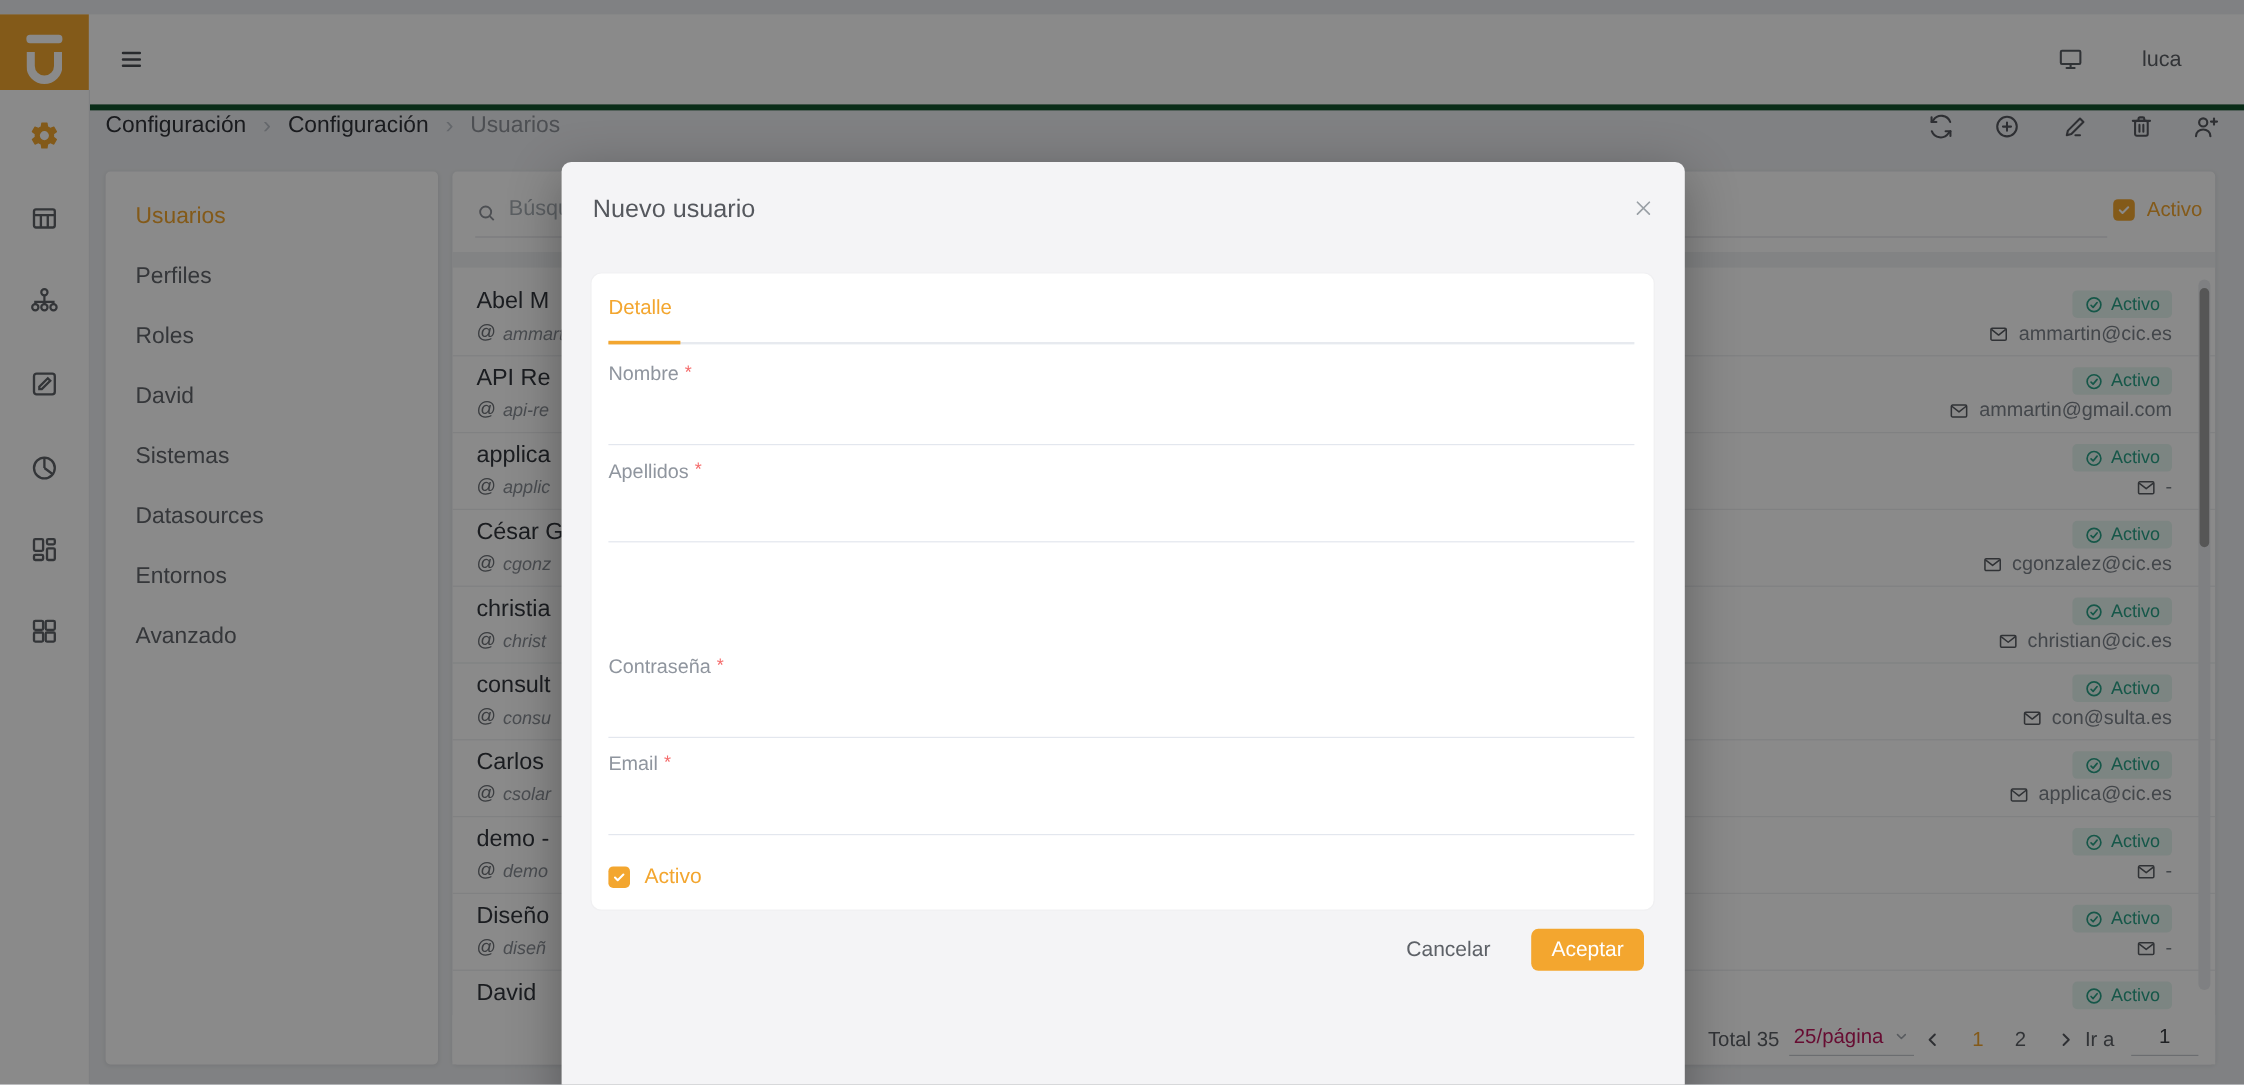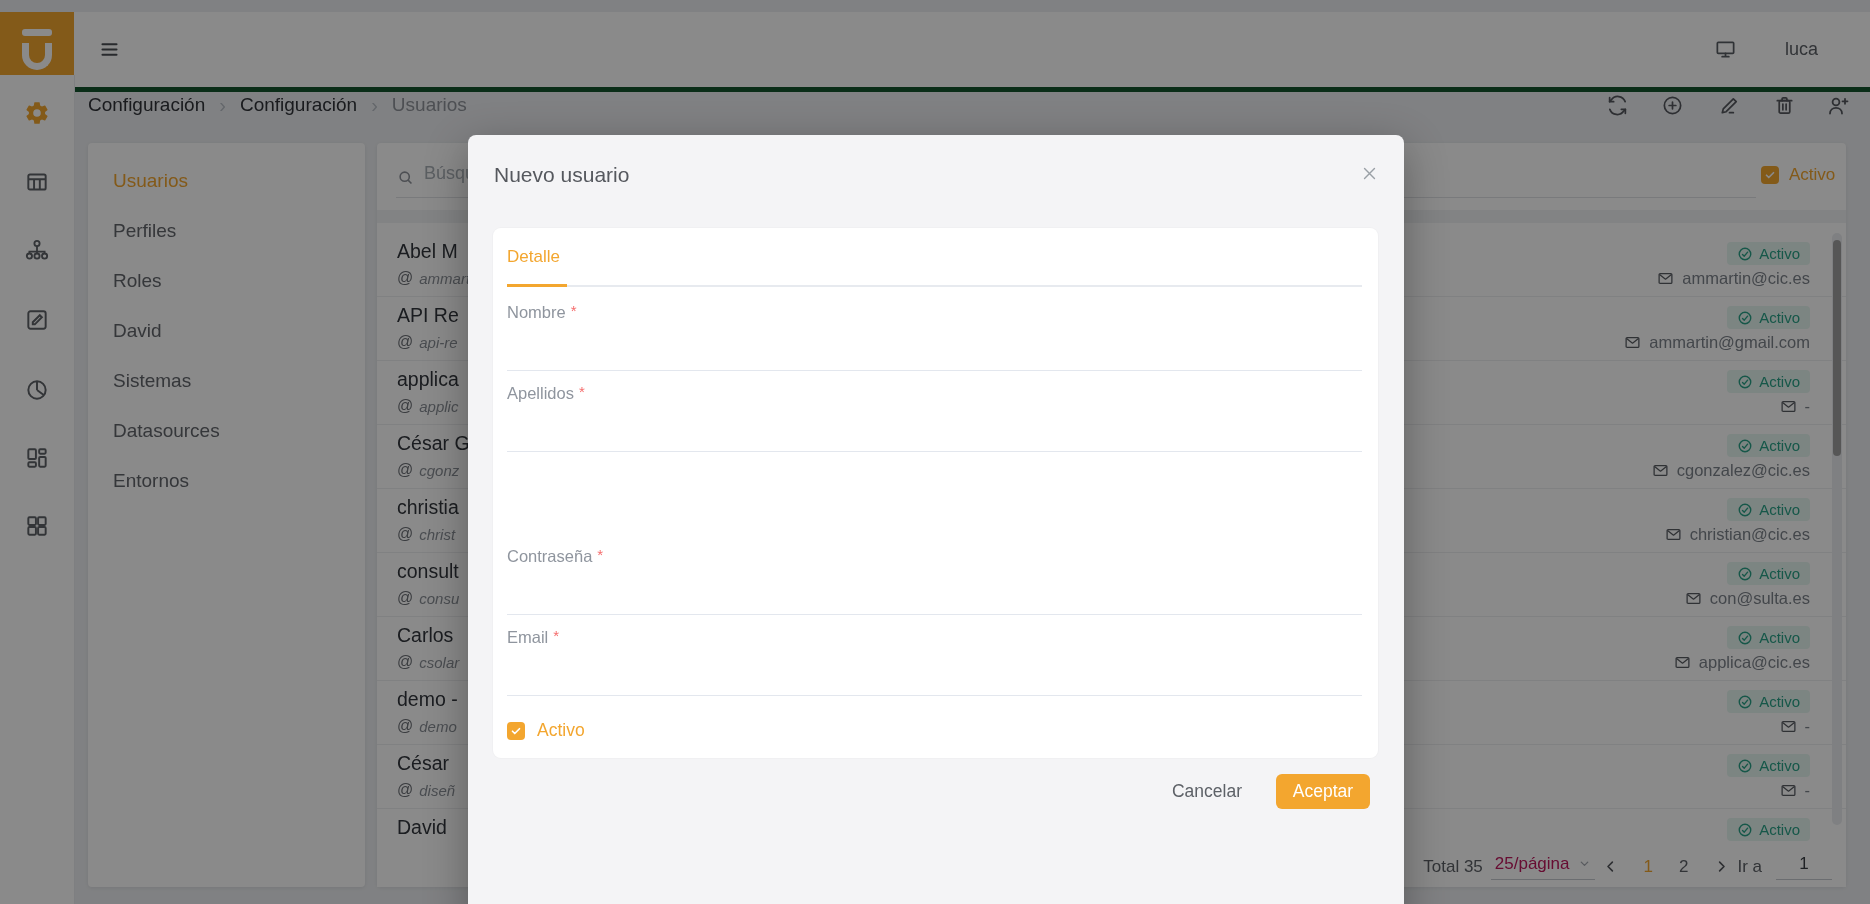--- a/index.html
+++ b/index.html
@@ -218,20 +218,21 @@
 
   <div class="menu-card">
     <div class="menu-list" id="menu-list">
       <div class="menu-item active">Usuarios</div>
       <div class="menu-item">Perfiles</div>
       <div class="menu-item">Roles</div>
       <div class="menu-item">David</div>
       <div class="menu-item">Sistemas</div>
       <div class="menu-item">Datasources</div>
       <div class="menu-item">Entornos</div>
+      <div class="menu-item">Avanzado</div>
     </div>
   </div>
 
   <div class="main-card">
     <div class="search-ic">
       <svg width="19" height="19" viewBox="0 0 24 24" fill="none" stroke="currentColor" stroke-width="2">
           <circle cx="11" cy="11" r="5.8"></circle>
           <path d="M15.3 15.3L19.5 19.5"></path>
         </svg>
     </div>
@@ -434,21 +435,21 @@
         <svg width="17" height="17" viewBox="0 0 24 24" fill="none" stroke="currentColor" stroke-width="1.8" stroke-linejoin="round">
                 <rect x="3" y="5" width="18" height="14" rx="1.5"></rect>
                 <path d="M3.6 6.4L12 13l8.4-6.6"></path>
               </svg>
         <span>-</span>
       </span>
     </div>
   </div>
 
   <div class="row">
-    <div class="row-name">César</div>
+    <div class="row-name">Diseño</div>
     <div class="row-user">
       <span class="uat">@</span>
       <span class="uname">diseñ</span>
     </div>
     <div class="row-right">
       <span class="badge">
         <svg width="16" height="16" viewBox="0 0 24 24" fill="none" stroke="currentColor" stroke-width="2.1" stroke-linecap="round" stroke-linejoin="round">
                 <circle cx="12" cy="12" r="8.6"></circle>
                 <path d="M8.3 12.6l2.6 2.6 5-6"></path>
               </svg>

